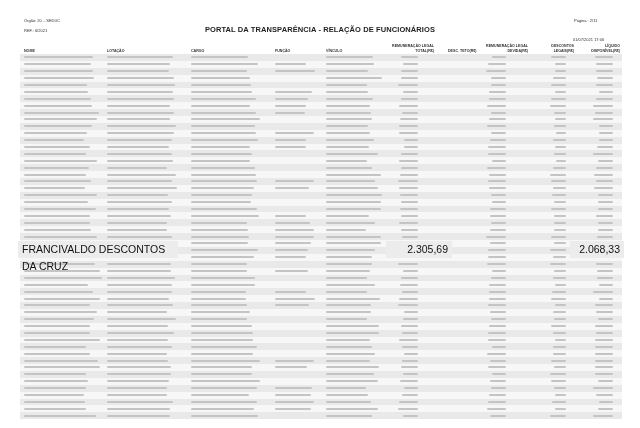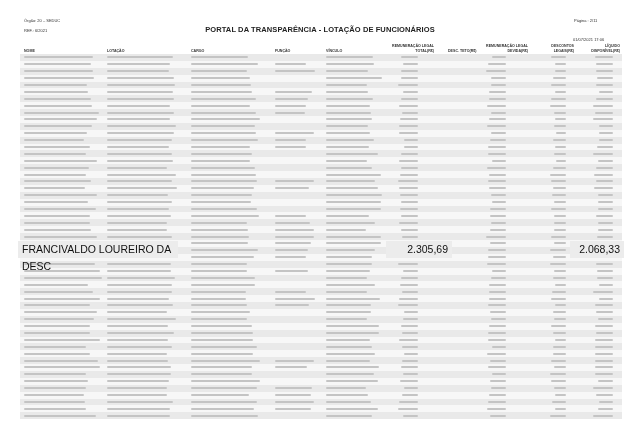--- a/index.html
+++ b/index.html
@@ -14,21 +14,21 @@
   .row:nth-child(odd){background:#e9e9e9;}
   .row:nth-child(even){background:#f7f7f7;}
   .blur{position:absolute;top:2.4px;height:2px;background:#c4c4c4;border-radius:1px;filter:blur(0.6px);}
   .hl{position:absolute;top:241px;font-size:10.5px;color:#111;background:#ececec;height:17px;line-height:17px;padding:0 4px;}
 </style>
 </head>
 <body>
 
 <div class="meta" style="left:24px;top:18px;">Órgão: 20 – SEDUC</div>
 <div class="meta" style="left:24px;top:28px;">REF.: 6/2021</div>
-<div class="title">PORTAL DA TRANSPARÊNCIA - LOTAÇÃO DE FUNCIONÁRIOS</div>
+<div class="title">PORTAL DA TRANSPARÊNCIA - RELAÇÃO DE FUNCIONÁRIOS</div>
 <div class="meta" style="left:574px;top:18px;">Página : 2/11</div>
 <div class="meta" style="left:573px;top:37px;">01/07/2021 17:06</div>
 
 <div class="hdr">
   <span style="left:0;">NOME</span>
   <span style="left:83px;">LOTAÇÃO</span>
   <span style="left:167px;">CARGO</span>
   <span style="left:251px;">FUNÇÃO</span>
   <span style="left:302px;">VÍNCULO</span>
   <span class="r" style="left:366px;width:44px;">REMUNERAÇÃO LEGAL TOTAL(R$)</span>
@@ -592,15 +592,15 @@
       <span class="blur" style="left: 87px; width: 62.9584px;"></span>
       <span class="blur" style="left: 171px; width: 66.9554px;"></span>
       <span class="blur" style="left: 306px; width: 46.2102px;"></span>
       <span class="blur" style="left: 382.502px; width: 15.498px;"></span>
       <span class="blur" style="left: 470.131px; width: 15.8693px;"></span>
       <span class="blur" style="left: 530.465px; width: 15.5354px;"></span>
       <span class="blur" style="left: 573.3px; width: 19.6999px;"></span>
     </div>
   </div>
 
-<div class="hl" style="left:18px;width:152px;">FRANCIVALDO LOUREIRO DA DESC</div>
+<div class="hl" style="left:18px;width:152px;">FRANCIVALDO DESCONTOS DA CRUZ</div>
 <div class="hl" style="left:386px;width:58px;text-align:right;">2.305,69</div>
 <div class="hl" style="left:570px;width:46px;text-align:right;">2.068,33</div>
 
 </body></html>

